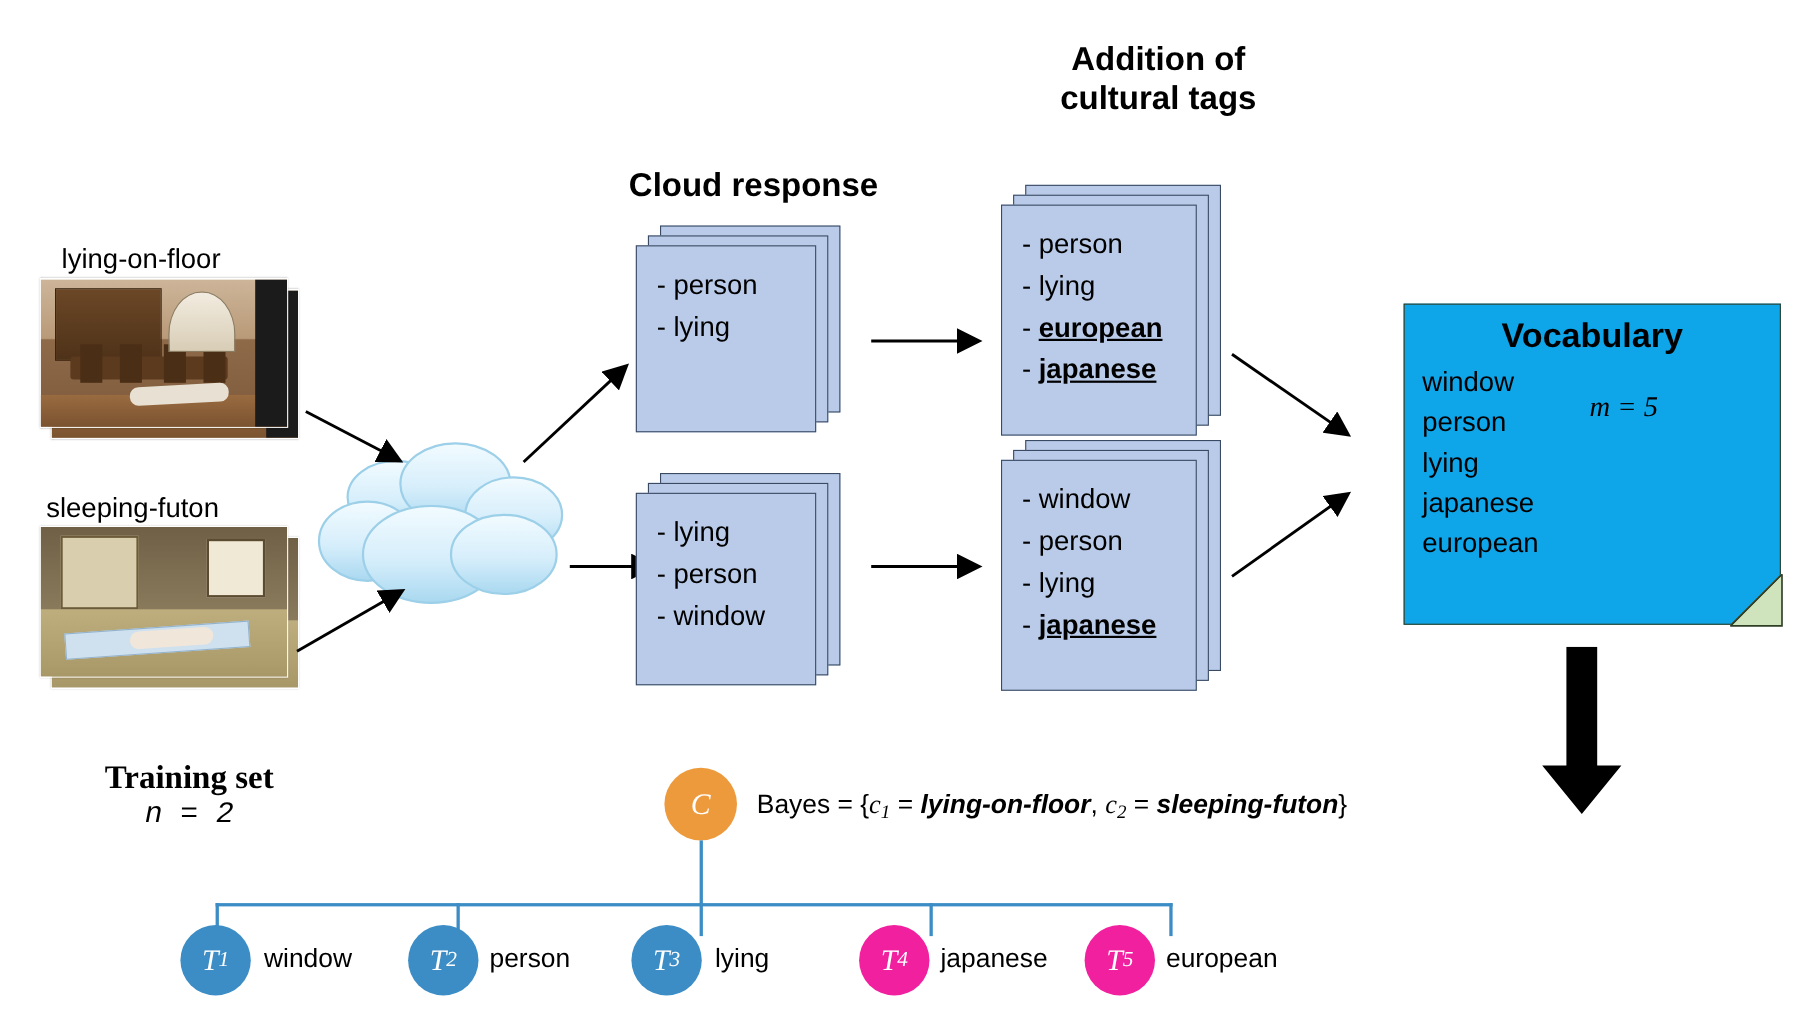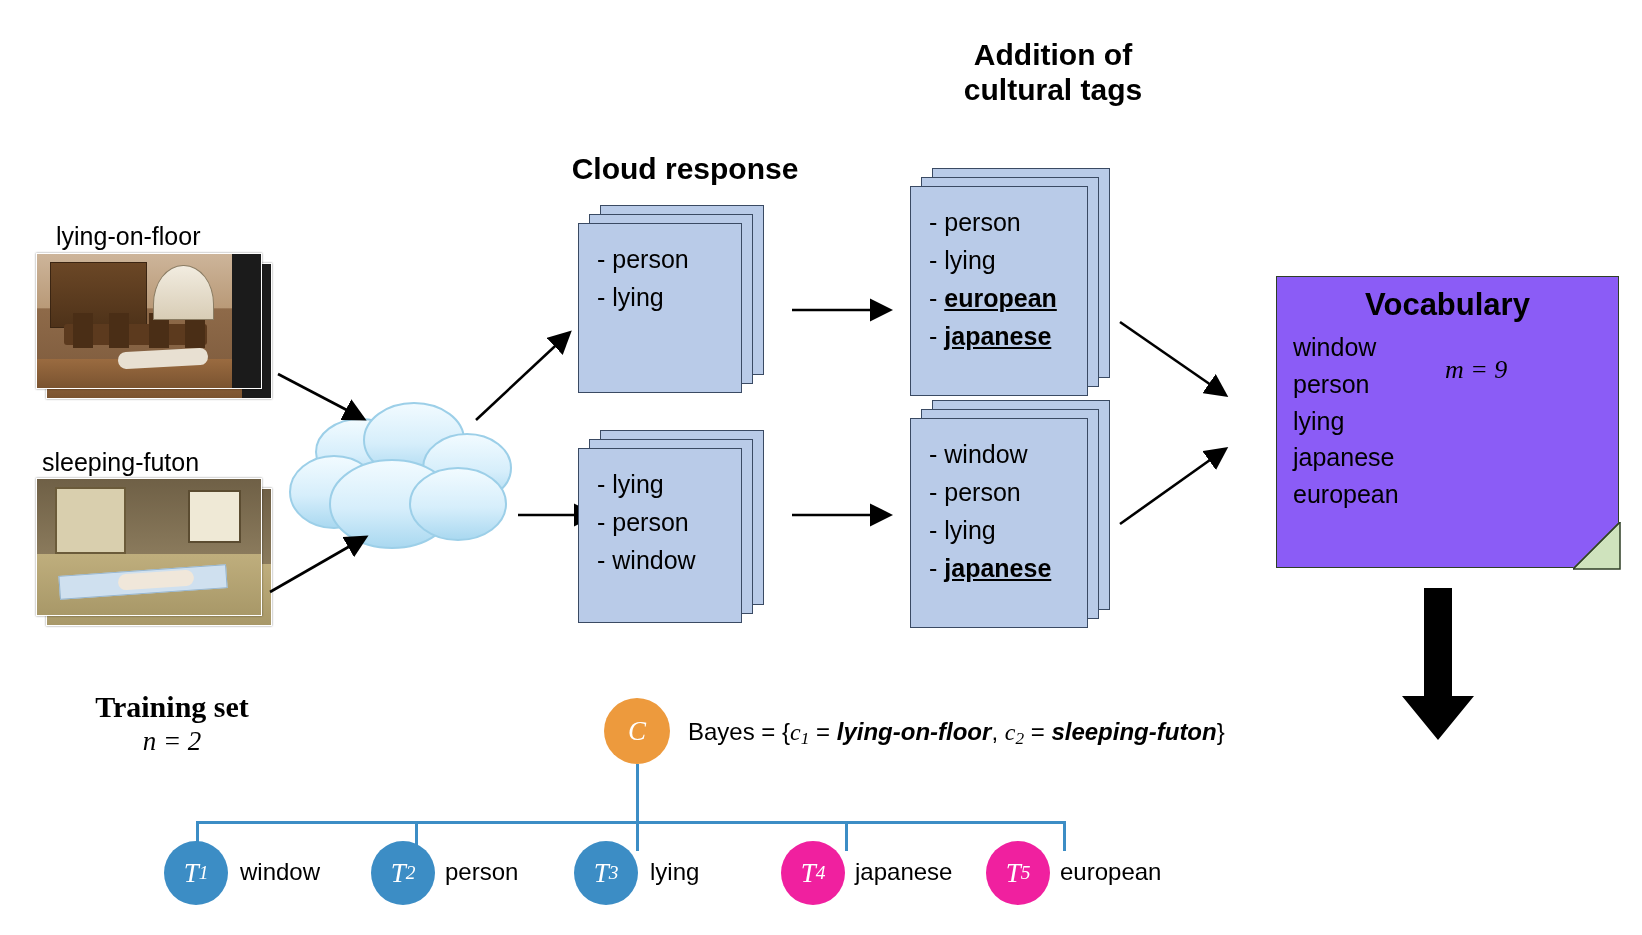--- a/index.html
+++ b/index.html
@@ -188,21 +188,21 @@
     font-weight: bold;
     text-decoration: underline;
   }
 
   
   .cloud-wrap { position: absolute; }
 
   
   .vocab {
     position: absolute;
-    background: #8b5cf6;
+    background: #0ea5e9;
     border: 1.5px solid #2f3f26;
     box-sizing: border-box;
   }
   .vocab-title {
     font-weight: bold;
     font-size: 31px;
     text-align: center;
     margin-top: 10px;
   }
   .vocab-list {
@@ -264,21 +264,21 @@
     font-style: italic;
   }
   .sub { font-size: 0.72em; vertical-align: -0.25em; }
 
   .tree-line {
     position: absolute;
     background: #3c8dc5;
   }
 
   .math {
-    font-family: Liberation Serif, serif;
+    font-family: Liberation Mono, monospace;
     font-style: italic;
   }
 </style>
 </head>
 <body>
 
 <div id="stage">
 
   <div class="abs heading" style="left:918px; top:38px; width:270px; white-space:pre-line;">Addition of
 cultural tags</div>
@@ -433,21 +433,21 @@
 
   <div class="vocab" style="left:1276px; top:276px; width:343px; height:292px;">
     <div class="vocab-title">Vocabulary</div>
     <div class="vocab-list">
       <div>window</div>
       <div>person</div>
       <div>lying</div>
       <div>japanese</div>
       <div>european</div>
     </div>
-    <div class="vocab-m">m = 9</div>
+    <div class="vocab-m">m = 5</div>
     <div class="fold"></div>
     <svg class="abs" style="left:296px; top:245px;" width="48" height="48">
       <path d="M0,47 L47,47 L47,0 Z" fill="#cfe3bd" stroke="#2f3f26" stroke-width="1.5"></path>
       <path d="M0,47 L47,0" stroke="#2f3f26" stroke-width="1.5" fill="none"></path>
     </svg>
   </div>
 
   <svg class="abs" style="left:1400px; top:588px;" width="86" height="160">
     <polygon points="24,0 52,0 52,108 74,108 38,152 2,108 24,108" fill="#000"></polygon>
   </svg>

